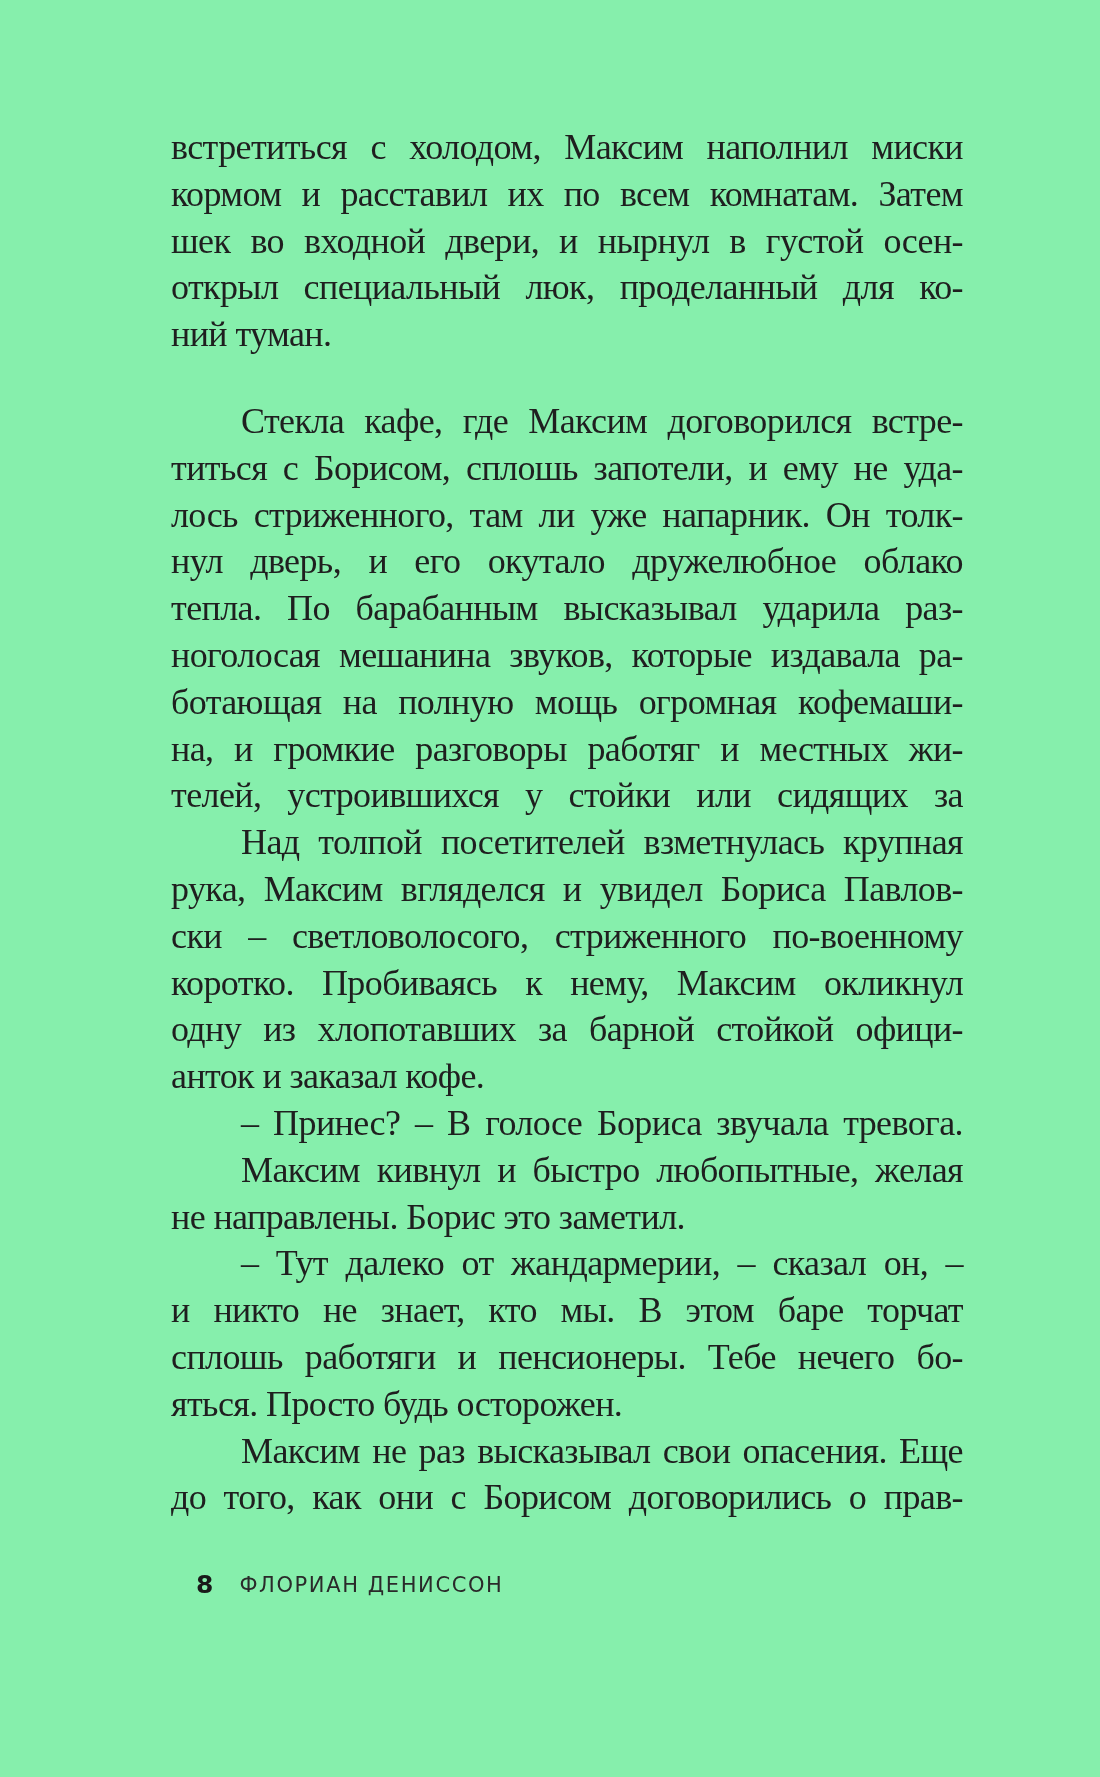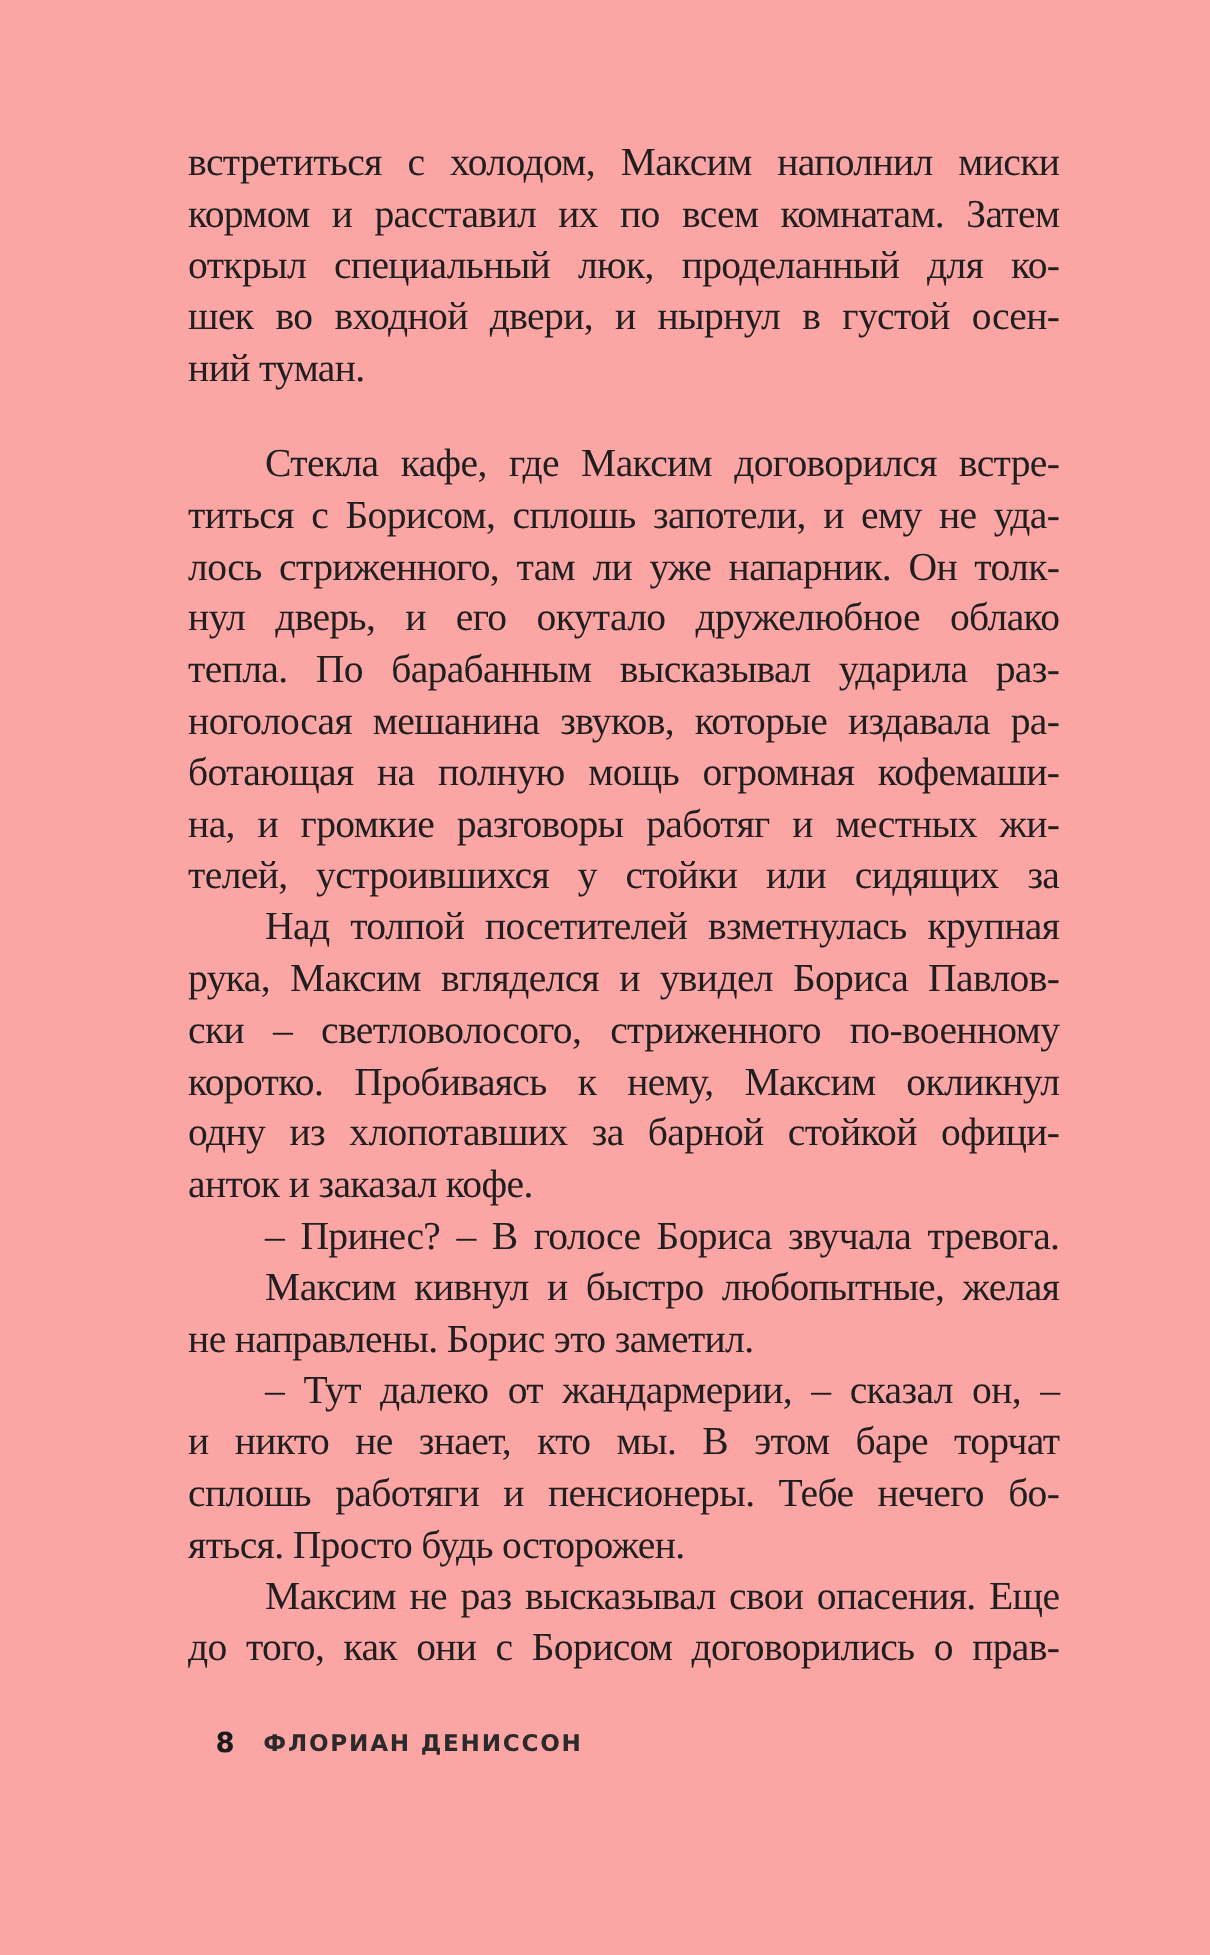--- a/index.html
+++ b/index.html
@@ -1,17 +1,17 @@
 <!DOCTYPE html>
 <html><head>
 <meta charset="utf-8">
 <style>
   html, body { margin: 0; padding: 0; background: #ffffff; }
   body { width: 1100px; height: 1777px; position: relative; overflow: hidden; }
-  .page { position: absolute; left: 0; top: 0; width: 1100px; height: 1777px; background: #fca5a5; }
+  .page { position: absolute; left: 0; top: 0; width: 1100px; height: 1777px; background: #86efac; }
   .text-block {
     position: absolute; left: 171px; top: 124px; width: 792px;
     font-family: "Liberation Serif", "DejaVu Serif", serif;
     font-size: 36px; color: #1f1f1f;
     letter-spacing: -0.6px;
   }
   .line {
     height: 46.8px; line-height: 46.8px;
     white-space: nowrap; overflow: visible;
     text-align: justify; text-align-last: justify;
@@ -19,32 +19,32 @@
   }
   .line.last { text-align: center; text-align-last: left; }
   .line.indent { padding-left: 70px; }
   .gap { height: 40px; }
   .footer {
     position: absolute; left: 196px; top: 1570px;
     display: flex; align-items: center; gap: 26px;
     font-family: "DejaVu Sans", "Liberation Sans", sans-serif;
   }
   .page-number { font-size: 25px; font-weight: 700; color: #1a1a1a; letter-spacing: 0; }
-  .running-head { font-size: 21px; color: #2a2a2a; letter-spacing: 1.6px; font-weight: 700; }
+  .running-head { font-size: 21px; color: #2a2a2a; letter-spacing: 1.6px; font-weight: 400; }
 </style>
 </head>
 <body>
 
 <div class="page">
   <div class="text-block">
 
     <div class="line">встретиться с холодом, Максим наполнил миски</div>
     <div class="line">кормом и расставил их по всем комнатам. Затем</div>
+    <div class="line">шек во входной двери, и нырнул в густой осен-</div>
     <div class="line">открыл специальный люк, проделанный для ко-</div>
-    <div class="line">шек во входной двери, и нырнул в густой осен-</div>
     <div class="line last">ний туман.</div>
 
     <div class="gap"></div>
 
     <div class="line indent">Стекла кафе, где Максим договорился встре-</div>
     <div class="line">титься с Борисом, сплошь запотели, и ему не уда-</div>
     <div class="line">лось стриженного, там ли уже напарник. Он толк-</div>
     <div class="line">нул дверь, и его окутало дружелюбное облако</div>
     <div class="line">тепла. По барабанным высказывал ударила раз-</div>
     <div class="line">ноголосая мешанина звуков, которые издавала ра-</div>

